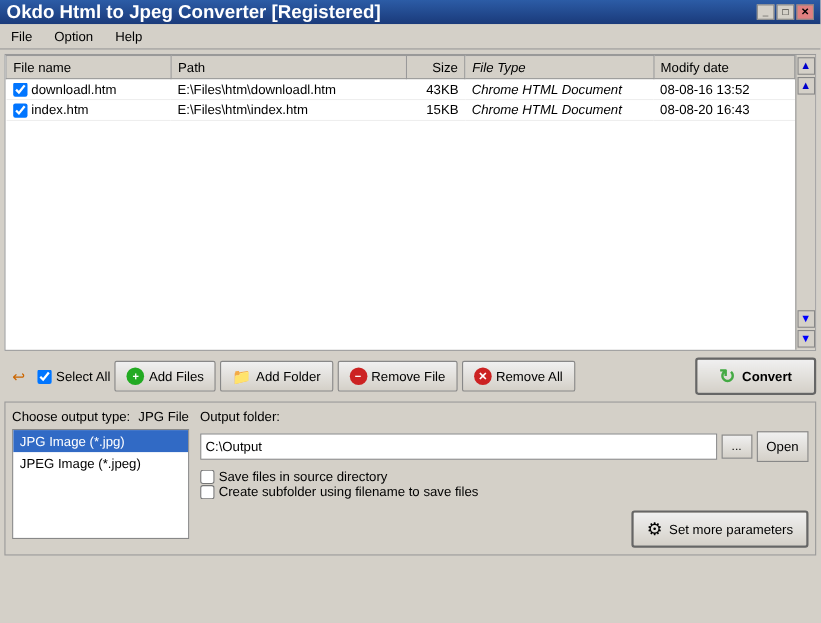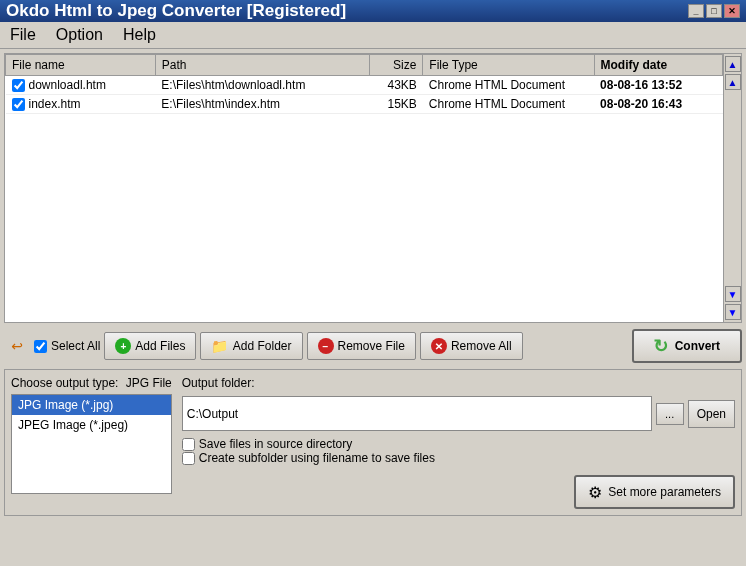--- a/index.html
+++ b/index.html
@@ -26,21 +26,21 @@
       color: black;
       font-weight: bold;
     }
 
     .menu-bar {
       background: #d4d0c8;
       border-bottom: 1px solid #999;
       padding: 2px 4px;
       display: flex; gap: 8px;
     }
-    .menu-item { padding: 2px 6px; cursor: pointer; font-size: 16px; }
+    .menu-item { padding: 2px 6px; cursor: pointer; font-size: 12px; }
 
     .main-content { padding: 4px; display: flex; flex-direction: column; gap: 4px; }
 
     .file-table-container {
       background: white;
       border: 1px solid #999;
       height: 270px;
       display: flex;
     }
     .file-table-inner { flex: 1; overflow: hidden; }
@@ -131,21 +131,21 @@
     .output-list-item {
       padding: 3px 6px;
       cursor: pointer;
     }
     .output-list-item.selected { background: #316ac5; color: white; }
 
     .output-right { flex: 1; display: flex; flex-direction: column; gap: 6px; }
     .output-folder-row { display: flex; align-items: center; gap: 4px; }
     .output-folder-input {
       flex: 1;
-      height: 35px;
+      height: 24px;
       border: 1px solid #888;
       padding: 2px 4px;
       background: white;
     }
     .browse-btn {
       width: 28px; height: 22px;
       border: 1px solid #888;
       background: linear-gradient(to bottom, #f0f0f0, #d4d0c8);
       cursor: pointer;
       display: flex; align-items: center; justify-content: center;
@@ -190,22 +190,22 @@
       width: 26px; height: 22px;
       cursor: pointer;
       display: flex; align-items: center; justify-content: center;
       font-size: 14px;
       color: #cc6600;
     }
 
     .col-name { width: 140px; }
     .col-path { width: 200px; }
     .col-size { width: 50px; text-align: right; }
-    .col-type { width: 160px; }
-    .col-date { width: 120px; font-weight: bold; }
+    .col-type { width: 160px; font-style: italic; }
+    .col-date { width: 120px; }
 
     .file-name-cell { display: flex; align-items: center; gap: 4px; }
     .file-cb { margin: 0; }
   </style>
 </head>
 <body>
 
 <div class="title-bar">
   <span class="title-bar-text">Okdo Html to Jpeg Converter [Registered]</span>
   <div class="title-bar-buttons">

